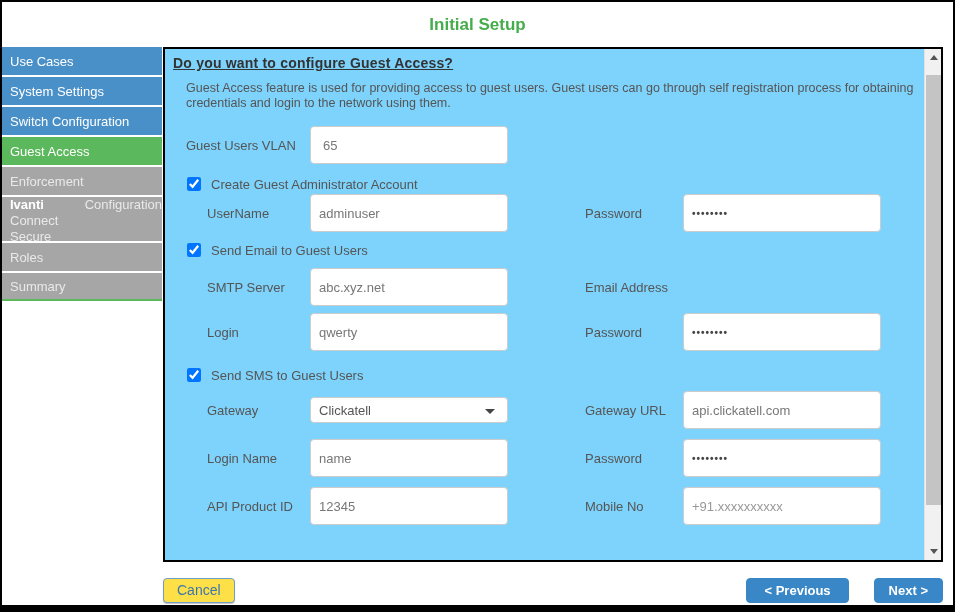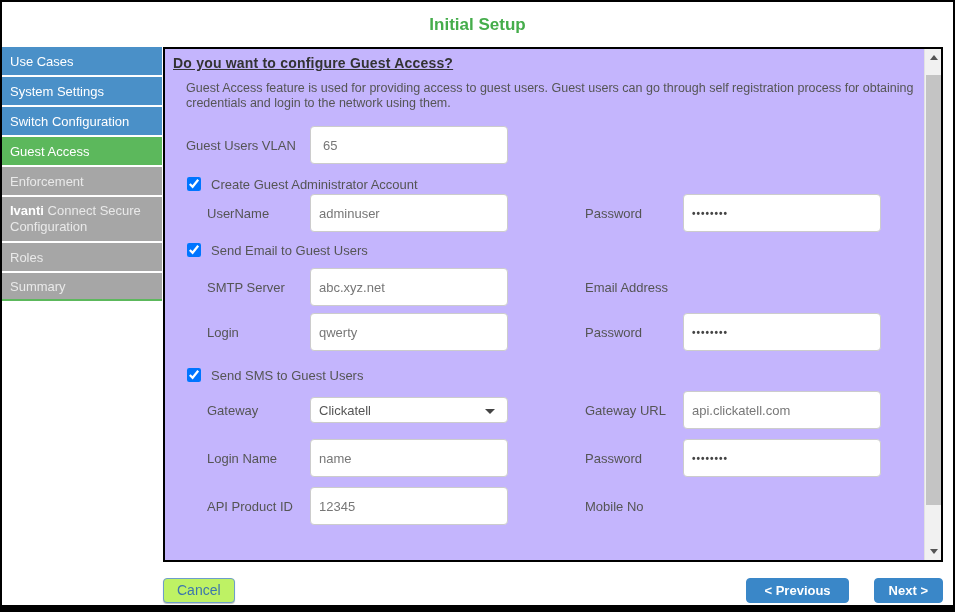--- a/index.html
+++ b/index.html
@@ -33,30 +33,30 @@
     display:flex; align-items:center;
     padding-left:8px;
     font-size:13px; color:#fff;
     cursor:pointer;
   }
   .side-item.done    { background:#4a90c8; }
   .side-item.active  { background:#5cb85c; }
   .side-item.pending { background:#a6a6a6; color:#e9e9e9; }
   .side-item.tall {
     height:44px;
-    flex-direction:column; align-items:flex-start; justify-content:center;
+    align-items:flex-start; justify-content:center;
     line-height:16px;
   }
   .side-item.tall .strong { font-weight:bold; color:#fff; }
   .side-item.last { border-bottom:2px solid #5cb85c; margin-bottom:0; }
   
   .panel {
     position:absolute; left:161px; top:45px;
     width:780px; height:515px;
-    background:#c4b5fd; border:2px solid #000;
+    background:#7dd3fc; border:2px solid #000;
     overflow:hidden;
   }
   .panel-inner {
     position:absolute; left:0; top:0; right:17px; bottom:0;
     padding:6px 0 0 8px;
   }
   .heading {
     font-size:14px; font-weight:bold; color:#333;
     text-decoration:underline;
     letter-spacing:.2px;
@@ -147,21 +147,21 @@
   .btn {
     height:25px;
     border-radius:4px;
     font-family:"Liberation Sans", sans-serif;
     font-size:13px;
     cursor:pointer;
     display:flex; align-items:center; justify-content:center;
   }
   .btn-cancel {
     padding:0 13px;
-    background:#bef264;
+    background:#fde047;
     border:1px solid #6d9eca;
     color:#3d76ac;
     font-size:14px;
     box-shadow:0 1px 1px rgba(0,0,0,.25);
   }
   .btn-blue {
     background:#3a87c8;
     border:1px solid #3a87c8;
     color:#fff; font-weight:bold;
   }
@@ -266,20 +266,21 @@
         <span class="lbl2">Login Name</span>
         <input class="inp" value="name" style="">
         <span class="rlbl">Password</span>
         <input class="inp pw" value="••••••••" style="">
       </div>
 
       <div class="row nested" style="margin-top:20px;">
         <span class="lbl2">API Product ID</span>
         <input class="inp" value="12345" style="">
         <span class="rlbl">Mobile No</span>
+        <input class="inp" placeholder="+91.xxxxxxxxxx" style="">
       </div>
 
     </div>
 
     <div class="scrollbar">
       <div class="scroll-btn up">
         <span class="tri-up"></span>
       </div>
       <div class="scroll-thumb"></div>
       <div class="scroll-btn down">

